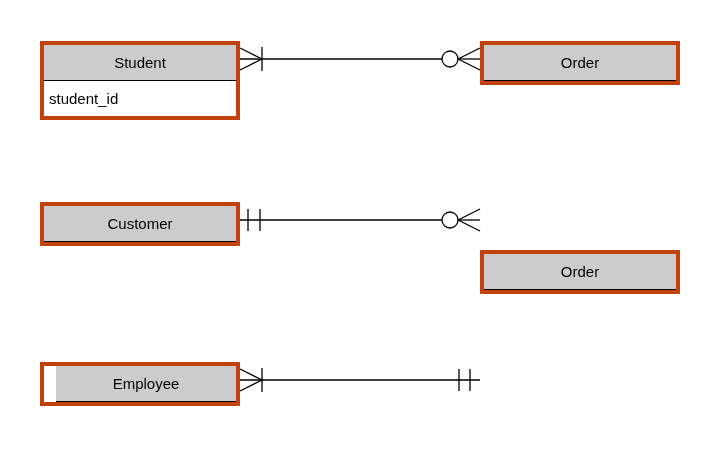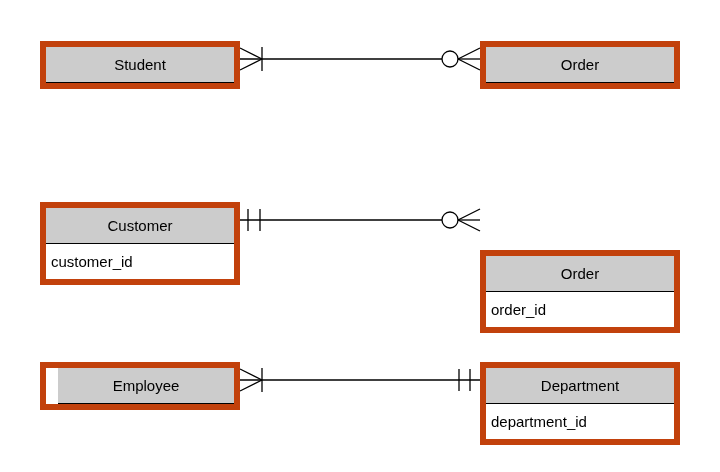--- a/index.html
+++ b/index.html
@@ -12,21 +12,21 @@
     position: relative;
     width: 720px;
     height: 472px;
     background: #ffffff;
     overflow: hidden;
   }
   .entity {
     position: absolute;
     width: 200px;
     box-sizing: border-box;
-    border: 6px solid #c2410c;
+    border: 4px solid #c2410c;
     background: #ffffff;
     z-index: 2;
   }
   .entity-header {
     height: 35px;
     line-height: 35px;
     background: #cccccc;
     border-bottom: 1px solid #000000;
     text-align: center;
     font-size: 15px;
@@ -61,44 +61,39 @@
     fill: #ffffff;
   }
 </style>
 </head>
 <body>
 
 <div id="canvas">
 
   <div class="entity" style="left:40px; top:41px;">
     <div class="entity-header">Student</div>
+    <div class="entity-attr">student_id</div>
   </div>
 
   <div class="entity" style="left:480px; top:41px;">
     <div class="entity-header">Order</div>
   </div>
 
   <div class="entity" style="left:40px; top:202px;">
     <div class="entity-header">Customer</div>
-    <div class="entity-attr">customer_id</div>
   </div>
 
   <div class="entity" style="left:480px; top:202px;margin-top:48px;">
     <div class="entity-header">Order</div>
-    <div class="entity-attr">order_id</div>
   </div>
 
   <div class="entity" style="left:40px; top:362px;padding-left:12px;">
     <div class="entity-header">Employee</div>
   </div>
 
-  <div class="entity" style="left:480px; top:362px;">
-    <div class="entity-header">Department</div>
-    <div class="entity-attr">department_id</div>
-  </div>
 
   <svg id="connector-layer" width="720" height="472" viewBox="0 0 720 472">
 
     <g>
       <line x1="240" y1="59" x2="442" y2="59"></line>
       <g>
         <line x1="240" y1="48" x2="262" y2="59"></line>
         <line x1="240" y1="70" x2="262" y2="59"></line>
         <line x1="262" y1="47" x2="262" y2="71"></line>
       </g>

